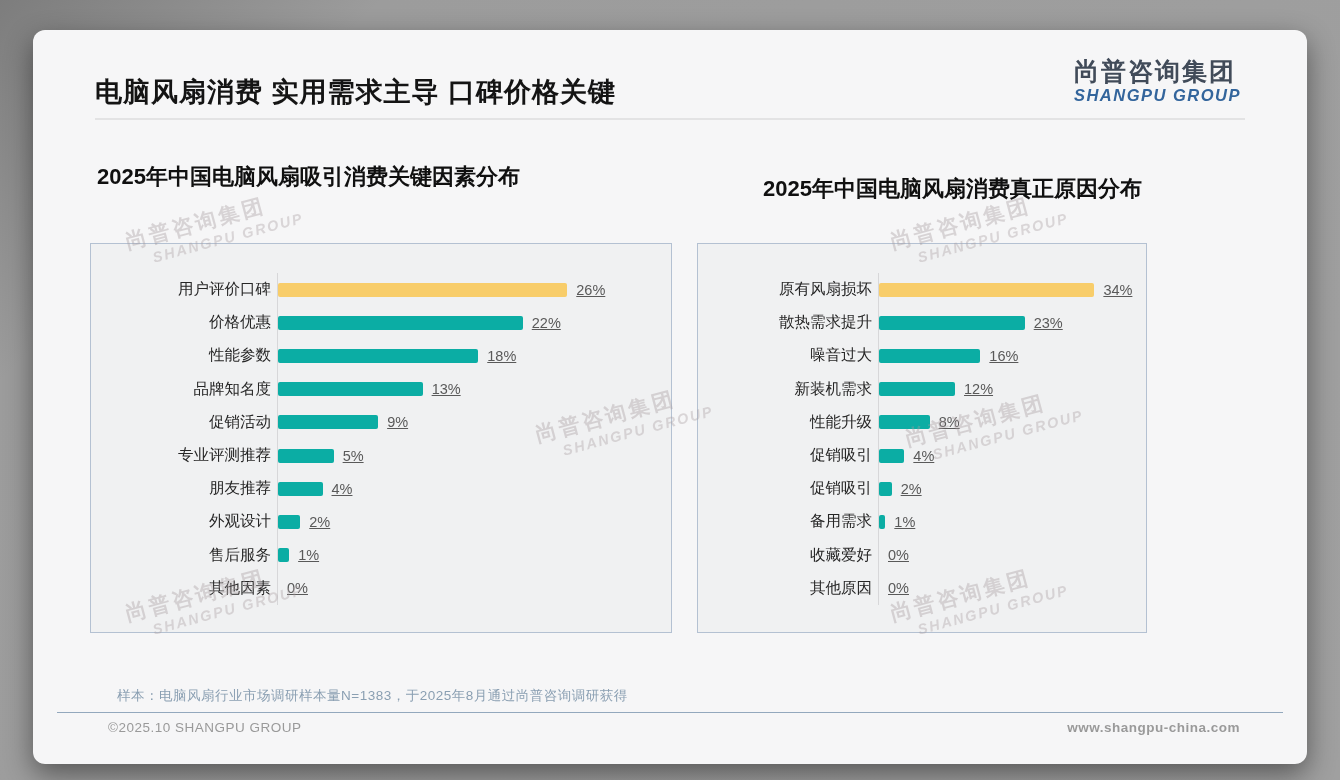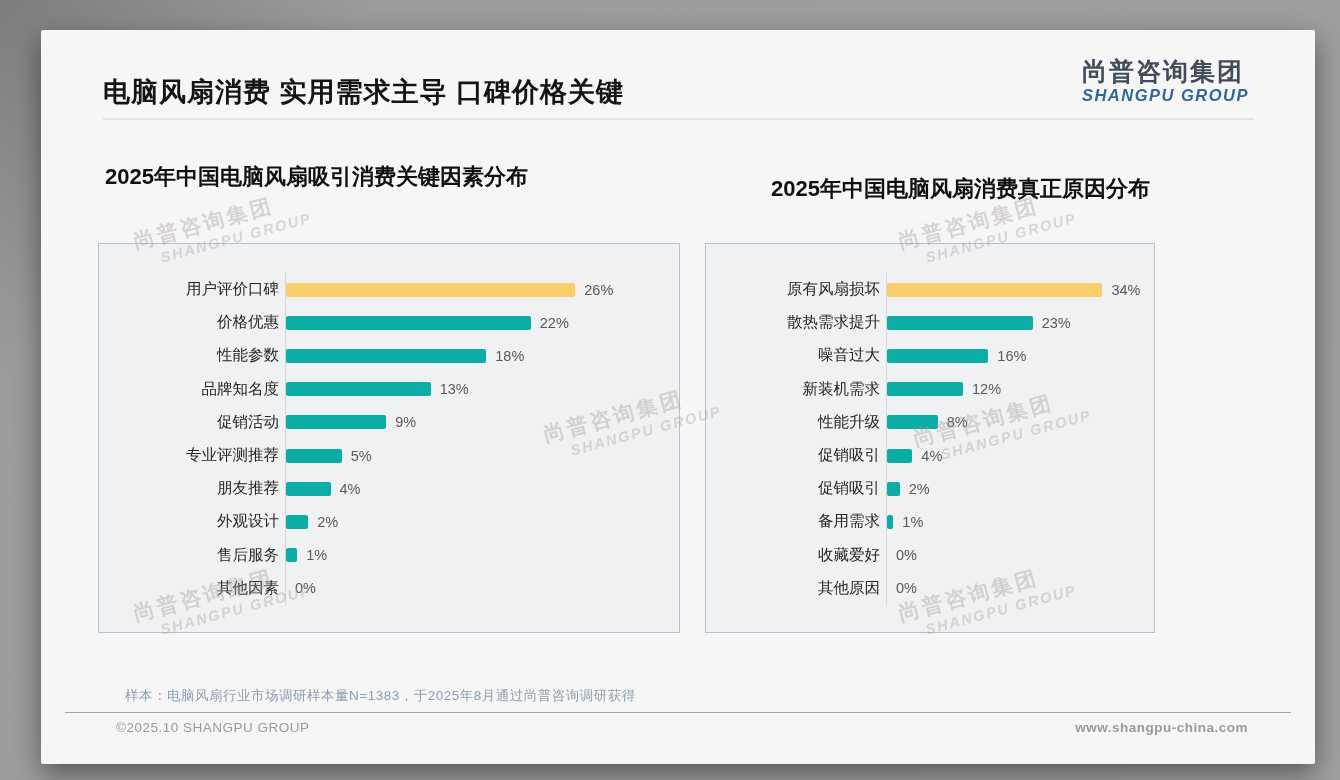--- a/index.html
+++ b/index.html
@@ -8,24 +8,23 @@
     font-family:"Liberation Sans","DejaVu Sans",sans-serif;
     background:#9c9c9c;
     overflow:hidden;
   }
   .stage {
     position:relative; width:1340px; height:780px;
     background:linear-gradient(135deg,#7d7d7d 0%,#9c9c9c 18%,#a0a0a0 100%);
   }
   .card {
     position:absolute; left:33px; top:30px; width:1274px; height:734px;
-    background:#f6f6f7; border-radius:2px;
+    background:#f6f6f7; border-radius:12px;
     box-shadow:0 10px 28px rgba(0,0,0,.45);
     overflow:hidden;
-    margin-left:8px;
   }
   
   .main-title {
     position:absolute; left:62px; top:44px;
     font-size:27px; font-weight:700; color:#141414; letter-spacing:1px;
     white-space:nowrap;
   }
   .logo { position:absolute; right:66px; top:28px; text-align:left; }
   .logo-cn { display:block; font-size:25px; font-weight:700; color:#414b59; letter-spacing:2px; line-height:1.1; }
   .logo-en { display:block; font-size:16.5px; font-weight:700; font-style:italic; color:#33659c; letter-spacing:1.5px; }
@@ -52,21 +51,21 @@
   }
   .panel.left  .cat { width:186px; }
   .panel.right .cat { width:180px; }
   .track {
     flex:1 1 auto; display:flex; align-items:center;
     border-left:1px solid #d7d7d9; height:100%;
     padding-right:6px;
   }
   .panel.left  .track { margin-right:51px; }
   .bar { height:14px; border-radius:2px; flex:0 0 auto; }
-  .val { margin-left:9px; font-size:14.5px; color:#595959; white-space:nowrap; }
+  .val { margin-left:9px; font-size:14.5px; color:#595959; white-space:nowrap;text-decoration:underline; }
 
   
   .wm {
     position:absolute; transform:rotate(-15deg); transform-origin:center;
     pointer-events:none; white-space:nowrap; z-index:5; text-align:left;
   }
   .wm-cn { display:block; font-size:21px; font-weight:700; letter-spacing:3px; color:rgba(166,156,158,.38); }
   .wm-en { display:block; margin-left:22px; font-size:14.5px; font-weight:700; font-style:italic; letter-spacing:2px; color:rgba(170,161,164,.38); }
 
   

